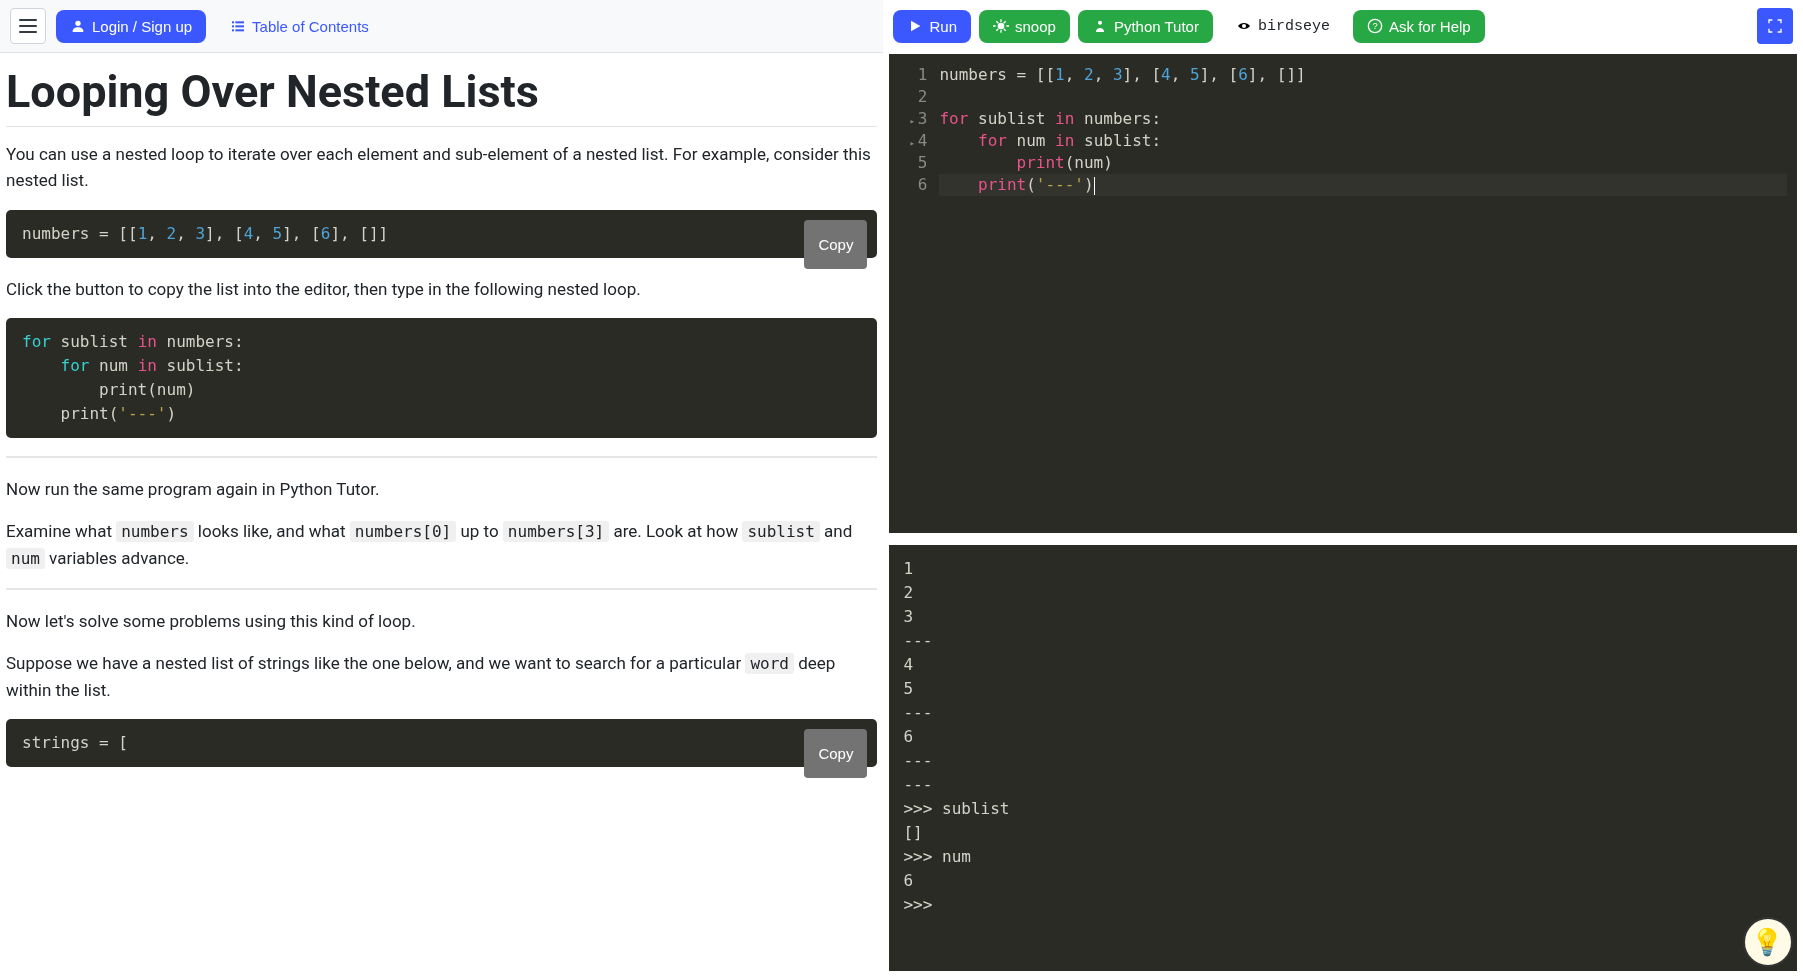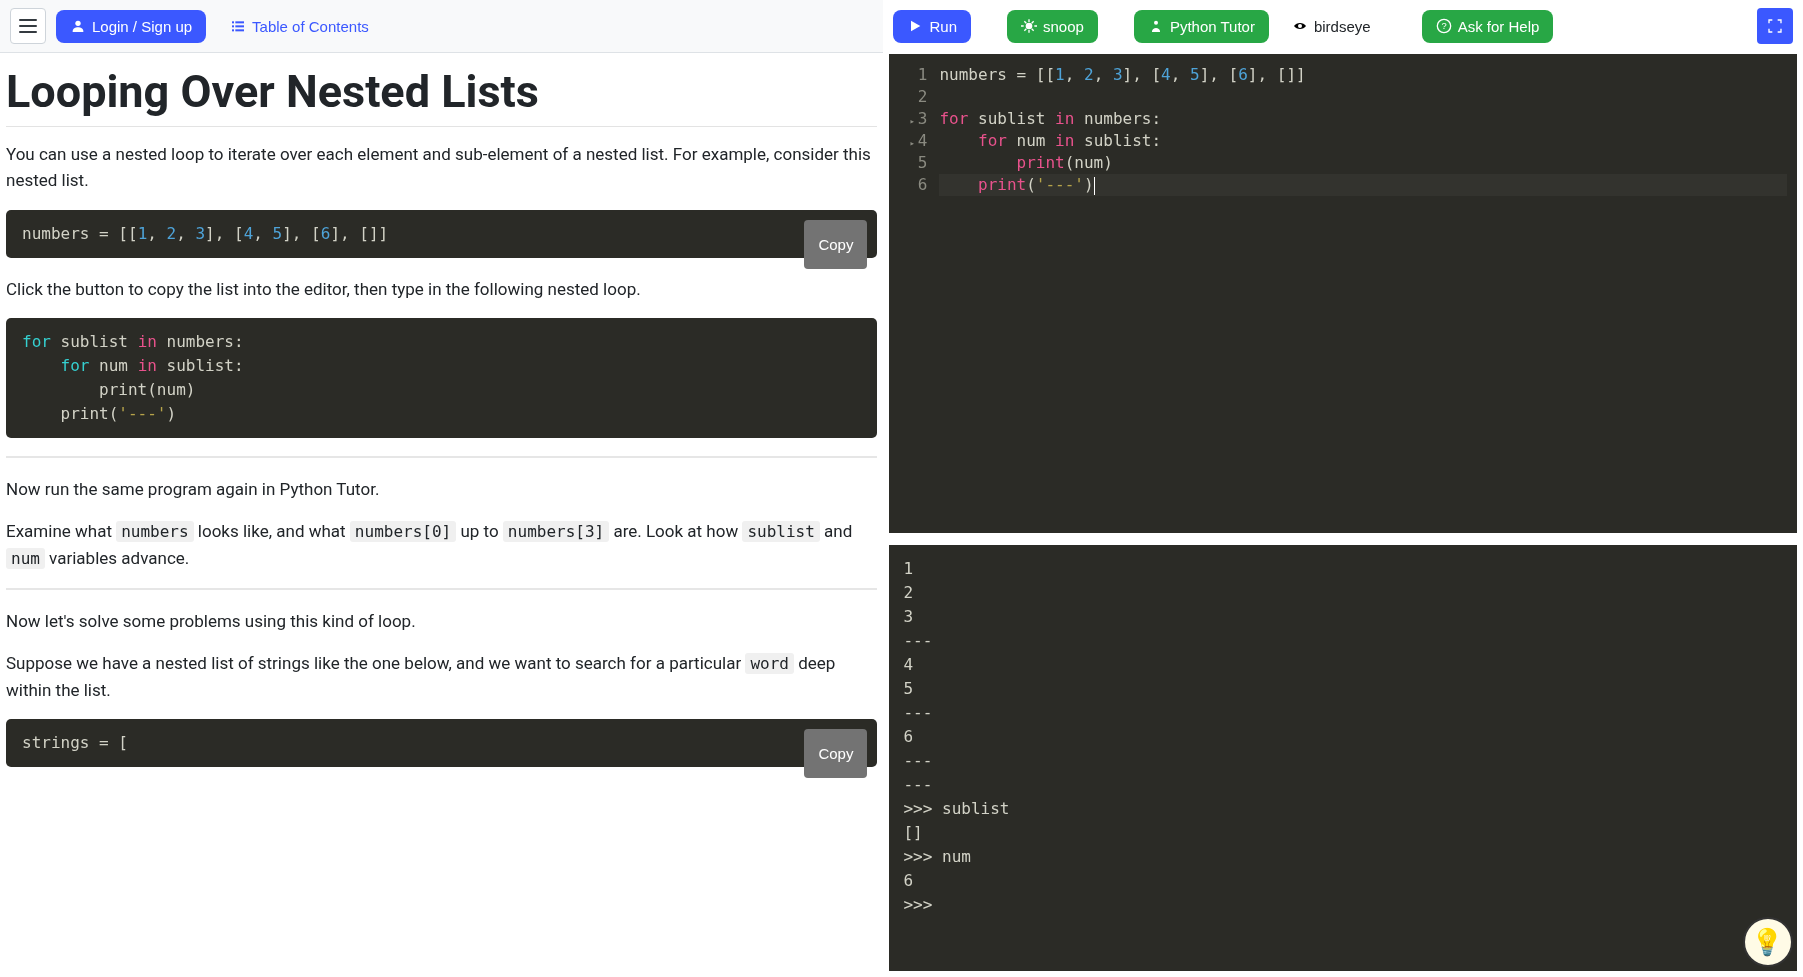--- a/index.html
+++ b/index.html
@@ -24,21 +24,21 @@
   background: #fff; display: flex; flex-direction: column; justify-content: center;
   align-items: center; gap: 4px; cursor: pointer;
 }
 .hamburger span { width: 18px; height: 2px; background: #343a40; border-radius: 1px; }
 .btn {
   display: inline-flex; align-items: center; gap: 6px;
   padding: 8px 14px; border: none; border-radius: 8px;
   font-size: 15px; cursor: pointer; font-weight: 400;
 }
 .btn-primary { background: #3b58ff; color: #fff; }
-.btn-success { background: #28a745; color: #fff; margin-left: 28px; }
+.btn-success { background: #28a745; color: #fff; }
 .btn-link { background: transparent; color: #3b58ff; }
 .icon-svg { width: 16px; height: 16px; display: inline-block; }
 
 
 .content { padding: 6px 6px 20px 6px; }
 h1 { font-size: 45px; font-weight: 700; margin: 6px 0 8px 0; }
 hr.thin { border: none; border-top: 1px solid #e3e3e3; margin: 6px 0 14px 0; }
 p { font-size: 17px; line-height: 1.55; margin-bottom: 16px; }
 .code-block {
   position: relative; background: #2b2b26; color: #d2d2c6;
@@ -63,21 +63,21 @@
   padding: 1px 5px; border-radius: 3px; font-size: 16px;
 }
 hr.section { border: none; border-top: 2px solid #e6e6e6; margin: 14px 0 18px 0; }
 
 
 .right-header {
   display: flex; align-items: center; gap: 8px;
   padding: 8px 10px 10px 10px;
 }
 .right-header .spacer { flex: 1; }
-.btn-bird { background: #fff; color: #212529; border: 1px solid #fff; }
+.btn-bird { background: #fff; color: #212529; border: 1px solid #fff; font-family: Liberation Mono, monospace; }
 .fullscreen-btn {
   width: 36px; height: 36px; background: #3b58ff; border: none; border-radius: 4px;
   display: flex; align-items: center; justify-content: center; cursor: pointer;
 }
 .editor-panel {
   flex: 0 0 49%; background: #2b2b26; display: flex;
   font-family: "SFMono-Regular", Consolas, monospace; font-size: 16px;
   margin-left: 6px; margin-right: 6px;
 }
 .gutter {

